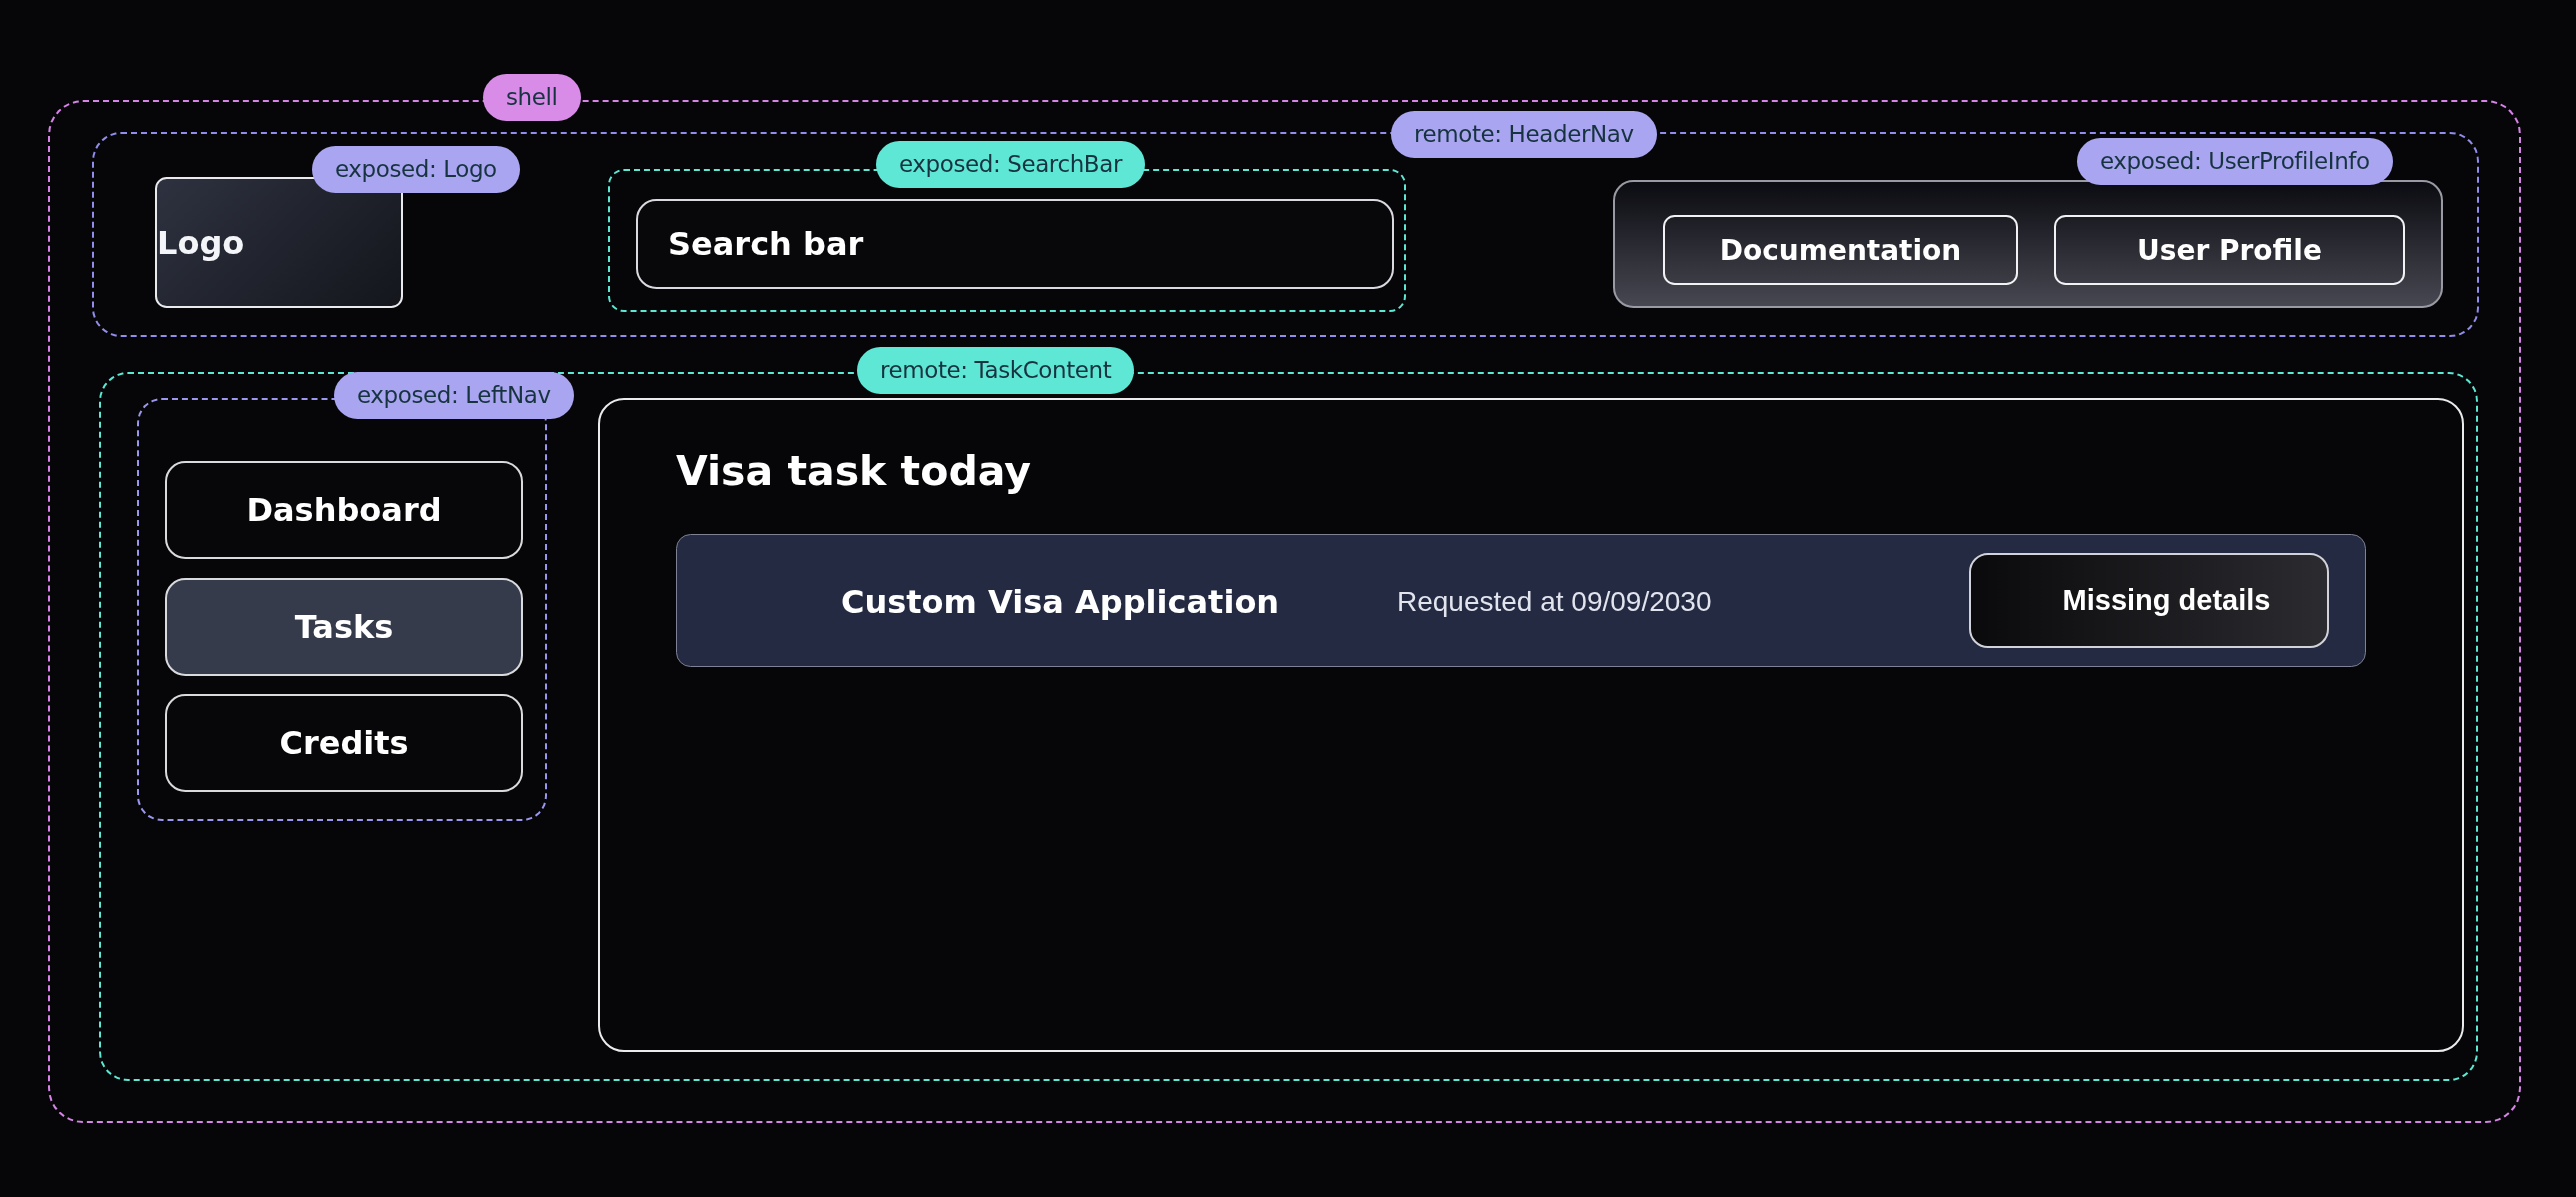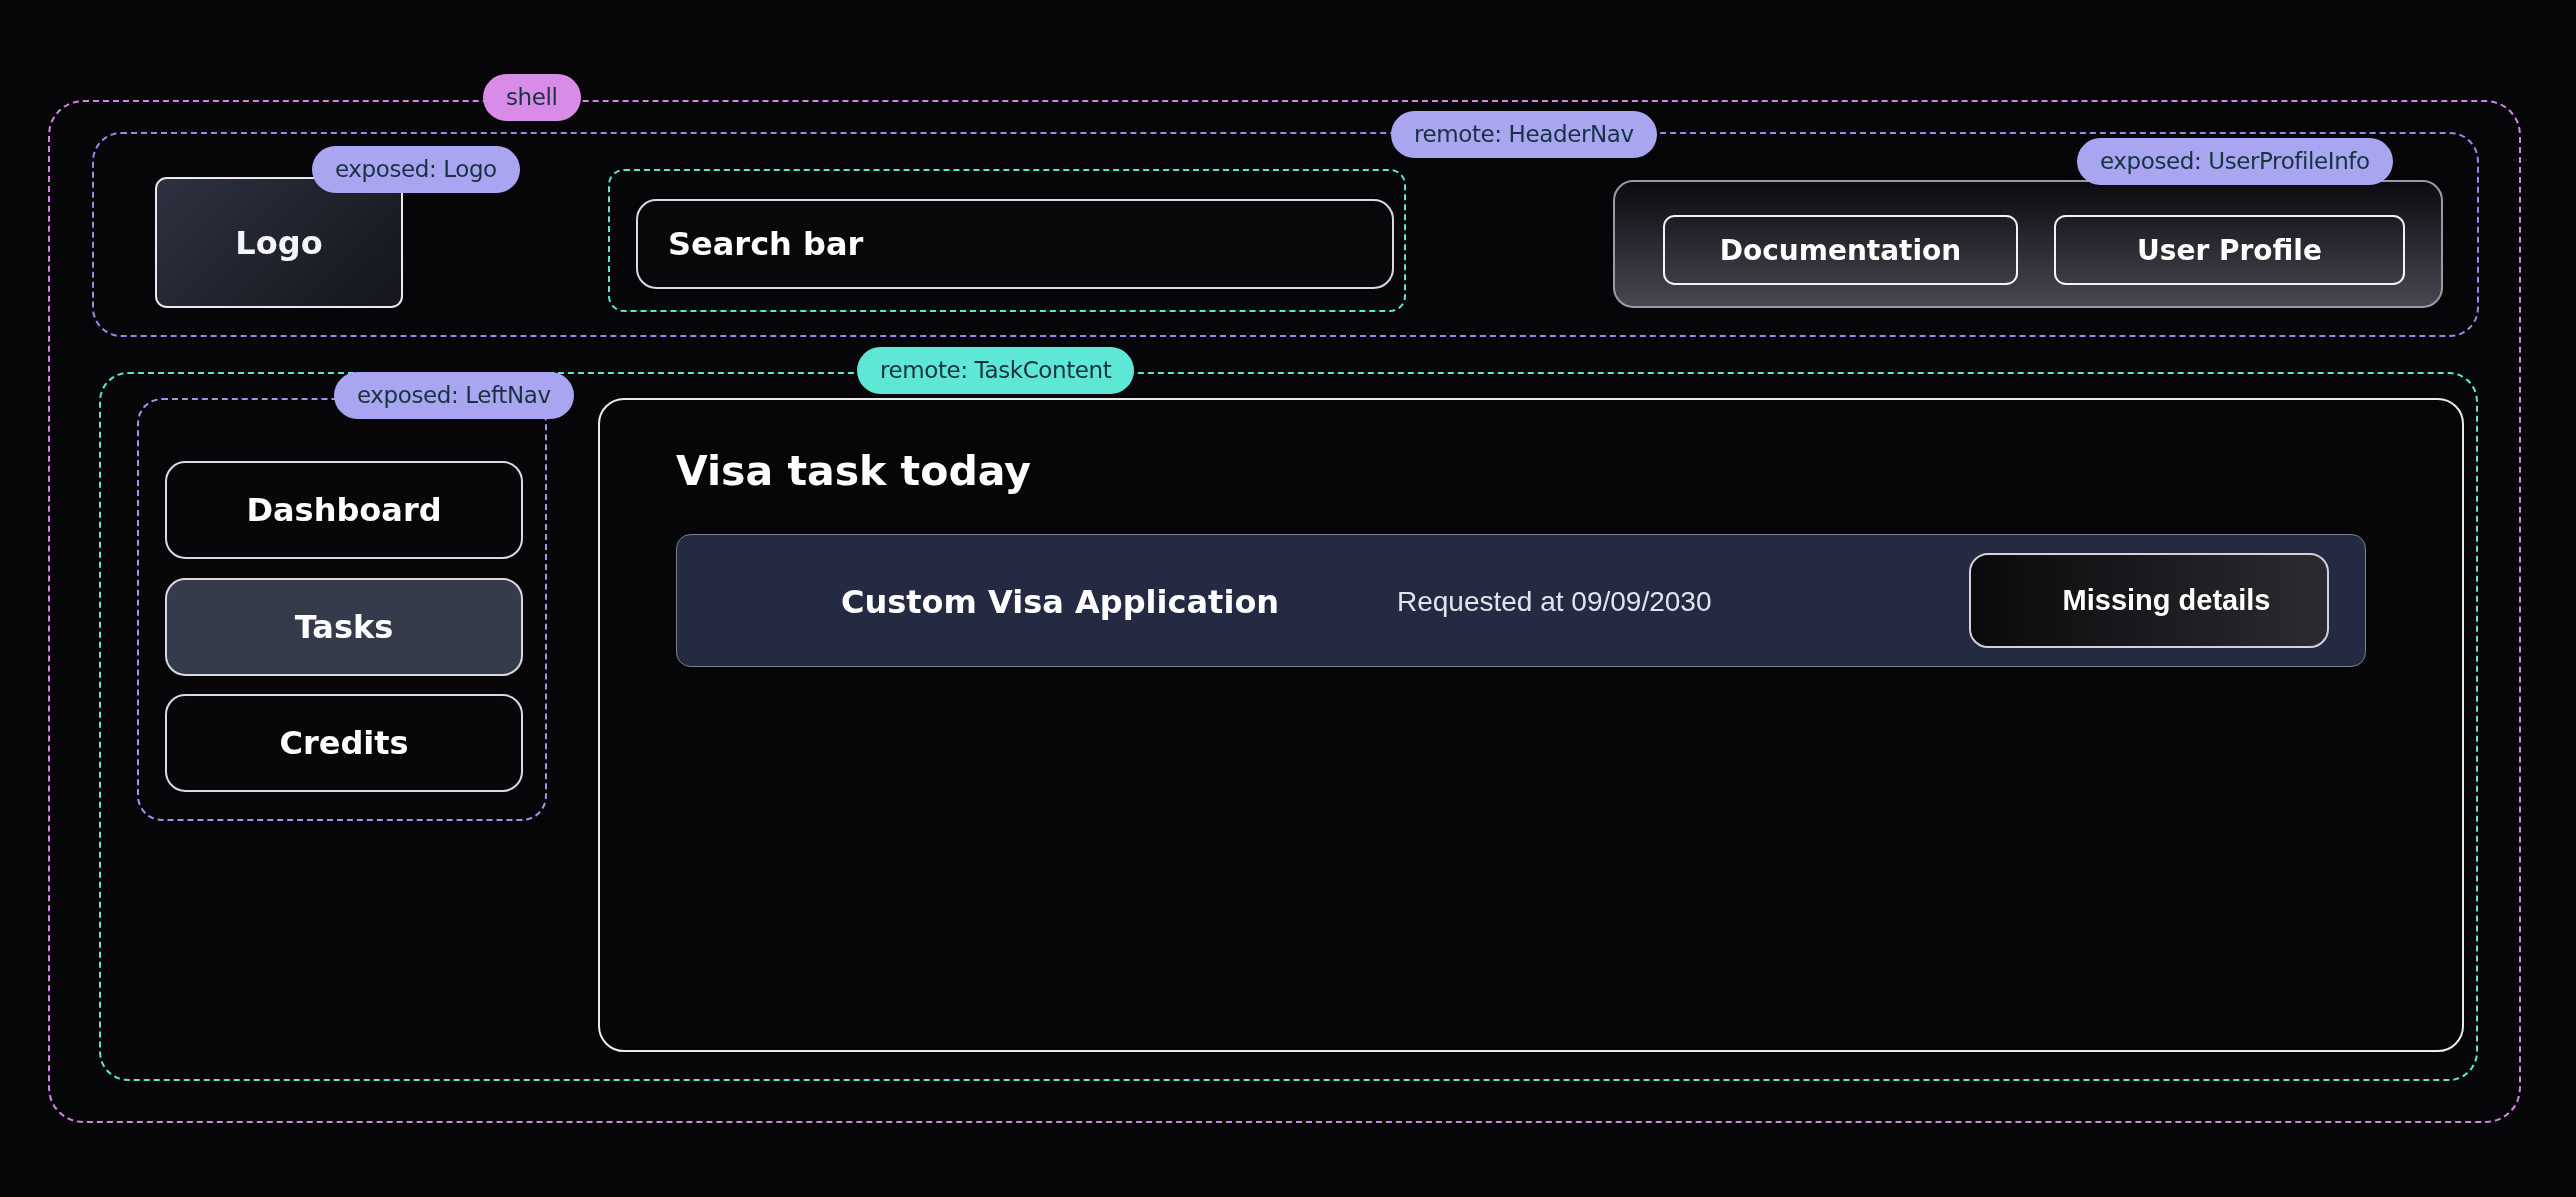--- a/index.html
+++ b/index.html
@@ -23,21 +23,21 @@
     font-family:"DejaVu Sans",sans-serif;letter-spacing:-0.4px;z-index:30;
   }
   .badge.pink{background:#d98be8;}
   .badge.lavender{background:#a9a5f1;}
   .badge.teal{background:#5fe7d6;}
 
   
   .logo-box{
     left:61px;top:43px;width:248px;height:131px;border:2.2px solid #e9e9ee;border-radius:11.7px;
     background:linear-gradient(135deg,#2e3240 0%,#14161c 100%);
-    display:flex;align-items:center;justify-content:center;
+    display:flex;align-items:center;justify-content:flex-start;
     font-size:32px;font-weight:bold;
   }
   .search-input{
     left:26px;top:28px;width:758px;height:90px;border:2.2px solid #d9d9df;border-radius:20.4px;
     background:#08080a;display:flex;align-items:center;padding-left:30px;
     font-size:32px;font-weight:bold;color:#ffffff;
   }
   .profile-panel{
     left:1519px;top:46px;width:830px;height:128px;border:2.2px solid #9a9aa4;border-radius:20.4px;
     background:linear-gradient(180deg,#0b0c11 0%,#474751 100%);
@@ -133,19 +133,20 @@
             <span>Missing details</span>
           </div>
         </div>
       </div>
 
     </div>
   </div>
 
   <div class="abs badge pink" style="left:483px;top:74px;">shell</div>
   <div class="abs badge lavender" style="left:312px;top:146px;">exposed: Logo</div>
+  <div class="abs badge teal" style="left:876px;top:141px;">exposed: SearchBar</div>
   <div class="abs badge lavender" style="left:1391px;top:111px;">remote: HeaderNav</div>
   <div class="abs badge lavender" style="left:2077px;top:138px;">exposed: UserProfileInfo</div>
   <div class="abs badge lavender" style="left:334px;top:372px;">exposed: LeftNav</div>
   <div class="abs badge teal" style="left:857px;top:347px;">remote: TaskContent</div>
 
 </div>
 
 
 </body></html>

